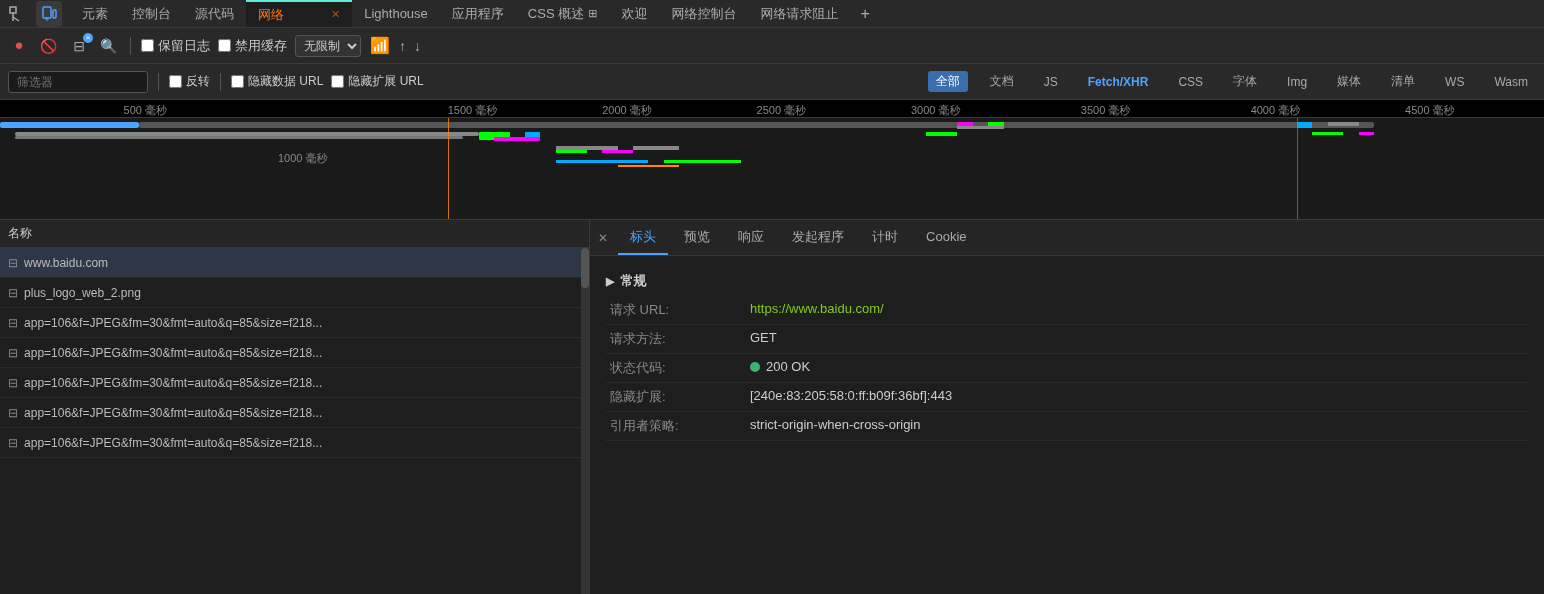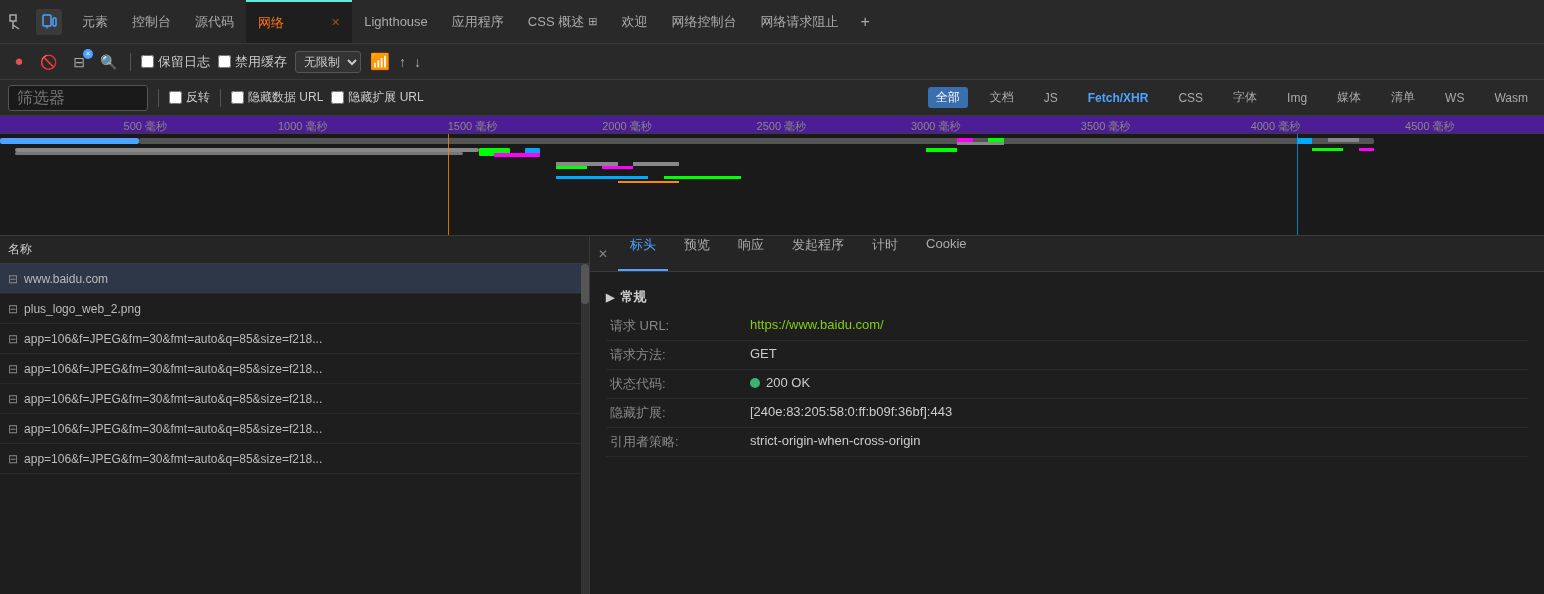--- a/index.html
+++ b/index.html
@@ -11,21 +11,21 @@
       width: 1544px;
       height: 594px;
       overflow: hidden;
     }
 
     
     .tab-bar {
       display: flex;
       align-items: center;
       background: #292929;
-      height: 44px;
+      height: 28px;
       border-bottom: 1px solid #3a3a3a;
       padding: 0 4px;
     }
     .tab-bar-left {
       display: flex;
       align-items: center;
       gap: 6px;
       padding-right: 8px;
     }
     .icon-btn {
@@ -152,21 +152,21 @@
       padding: 0 8px;
       gap: 8px;
     }
     .filter-input {
       background: #1a1a1a;
       border: 1px solid #555;
       color: #ccc;
       padding: 3px 8px;
       border-radius: 3px;
       width: 140px;
-      font-size: 16px;
+      font-size: 12px;
     }
     .filter-btn {
       display: flex;
       align-items: center;
       gap: 4px;
       color: #ccc;
       cursor: pointer;
       font-size: 12px;
       white-space: nowrap;
     }
@@ -292,20 +292,21 @@
       display: flex;
       align-items: center;
       height: 36px;
       background: #252525;
       border-bottom: 1px solid #3a3a3a;
       padding: 0 8px;
       gap: 4px;
     }
     .detail-tab {
       display: flex;
+      align-items: center;
       padding: 0 12px;
       height: 100%;
       color: #aaa;
       cursor: pointer;
       font-size: 13px;
       border-bottom: 2px solid transparent;
     }
     .detail-tab.active {
       color: #4da3ff;
       border-bottom: 2px solid #4da3ff;
@@ -474,23 +475,23 @@
       <div class="type-btn">Img</div>
       <div class="type-btn">媒体</div>
       <div class="type-btn">清单</div>
       <div class="type-btn">WS</div>
       <div class="type-btn">Wasm</div>
     </div>
   </div>
 
   <div class="timeline">
 
-    <div style="position:relative;height:18px;background:#4c1d95;border-bottom:1px solid #3a3a3a;">
+    <div style="position:relative;height:18px;background:#000000;border-bottom:1px solid #3a3a3a;">
       <span class="ruler-tick" style="left:8%;">500 毫秒</span>
-      <span class="ruler-tick" style="left:18%;">1000 毫秒</span>
+      <span class="ruler-tick" style="left:18%;margin-top:48px;">1000 毫秒</span>
       <span class="ruler-tick" style="left:29%;">1500 毫秒</span>
       <span class="ruler-tick" style="left:39%;">2000 毫秒</span>
       <span class="ruler-tick" style="left:49%;">2500 毫秒</span>
       <span class="ruler-tick" style="left:59%;">3000 毫秒</span>
       <span class="ruler-tick" style="left:70%;">3500 毫秒</span>
       <span class="ruler-tick" style="left:81%;">4000 毫秒</span>
       <span class="ruler-tick" style="left:91%;">4500 毫秒</span>
     </div>
 
     <div style="position:relative;height:102px;overflow:hidden;">

